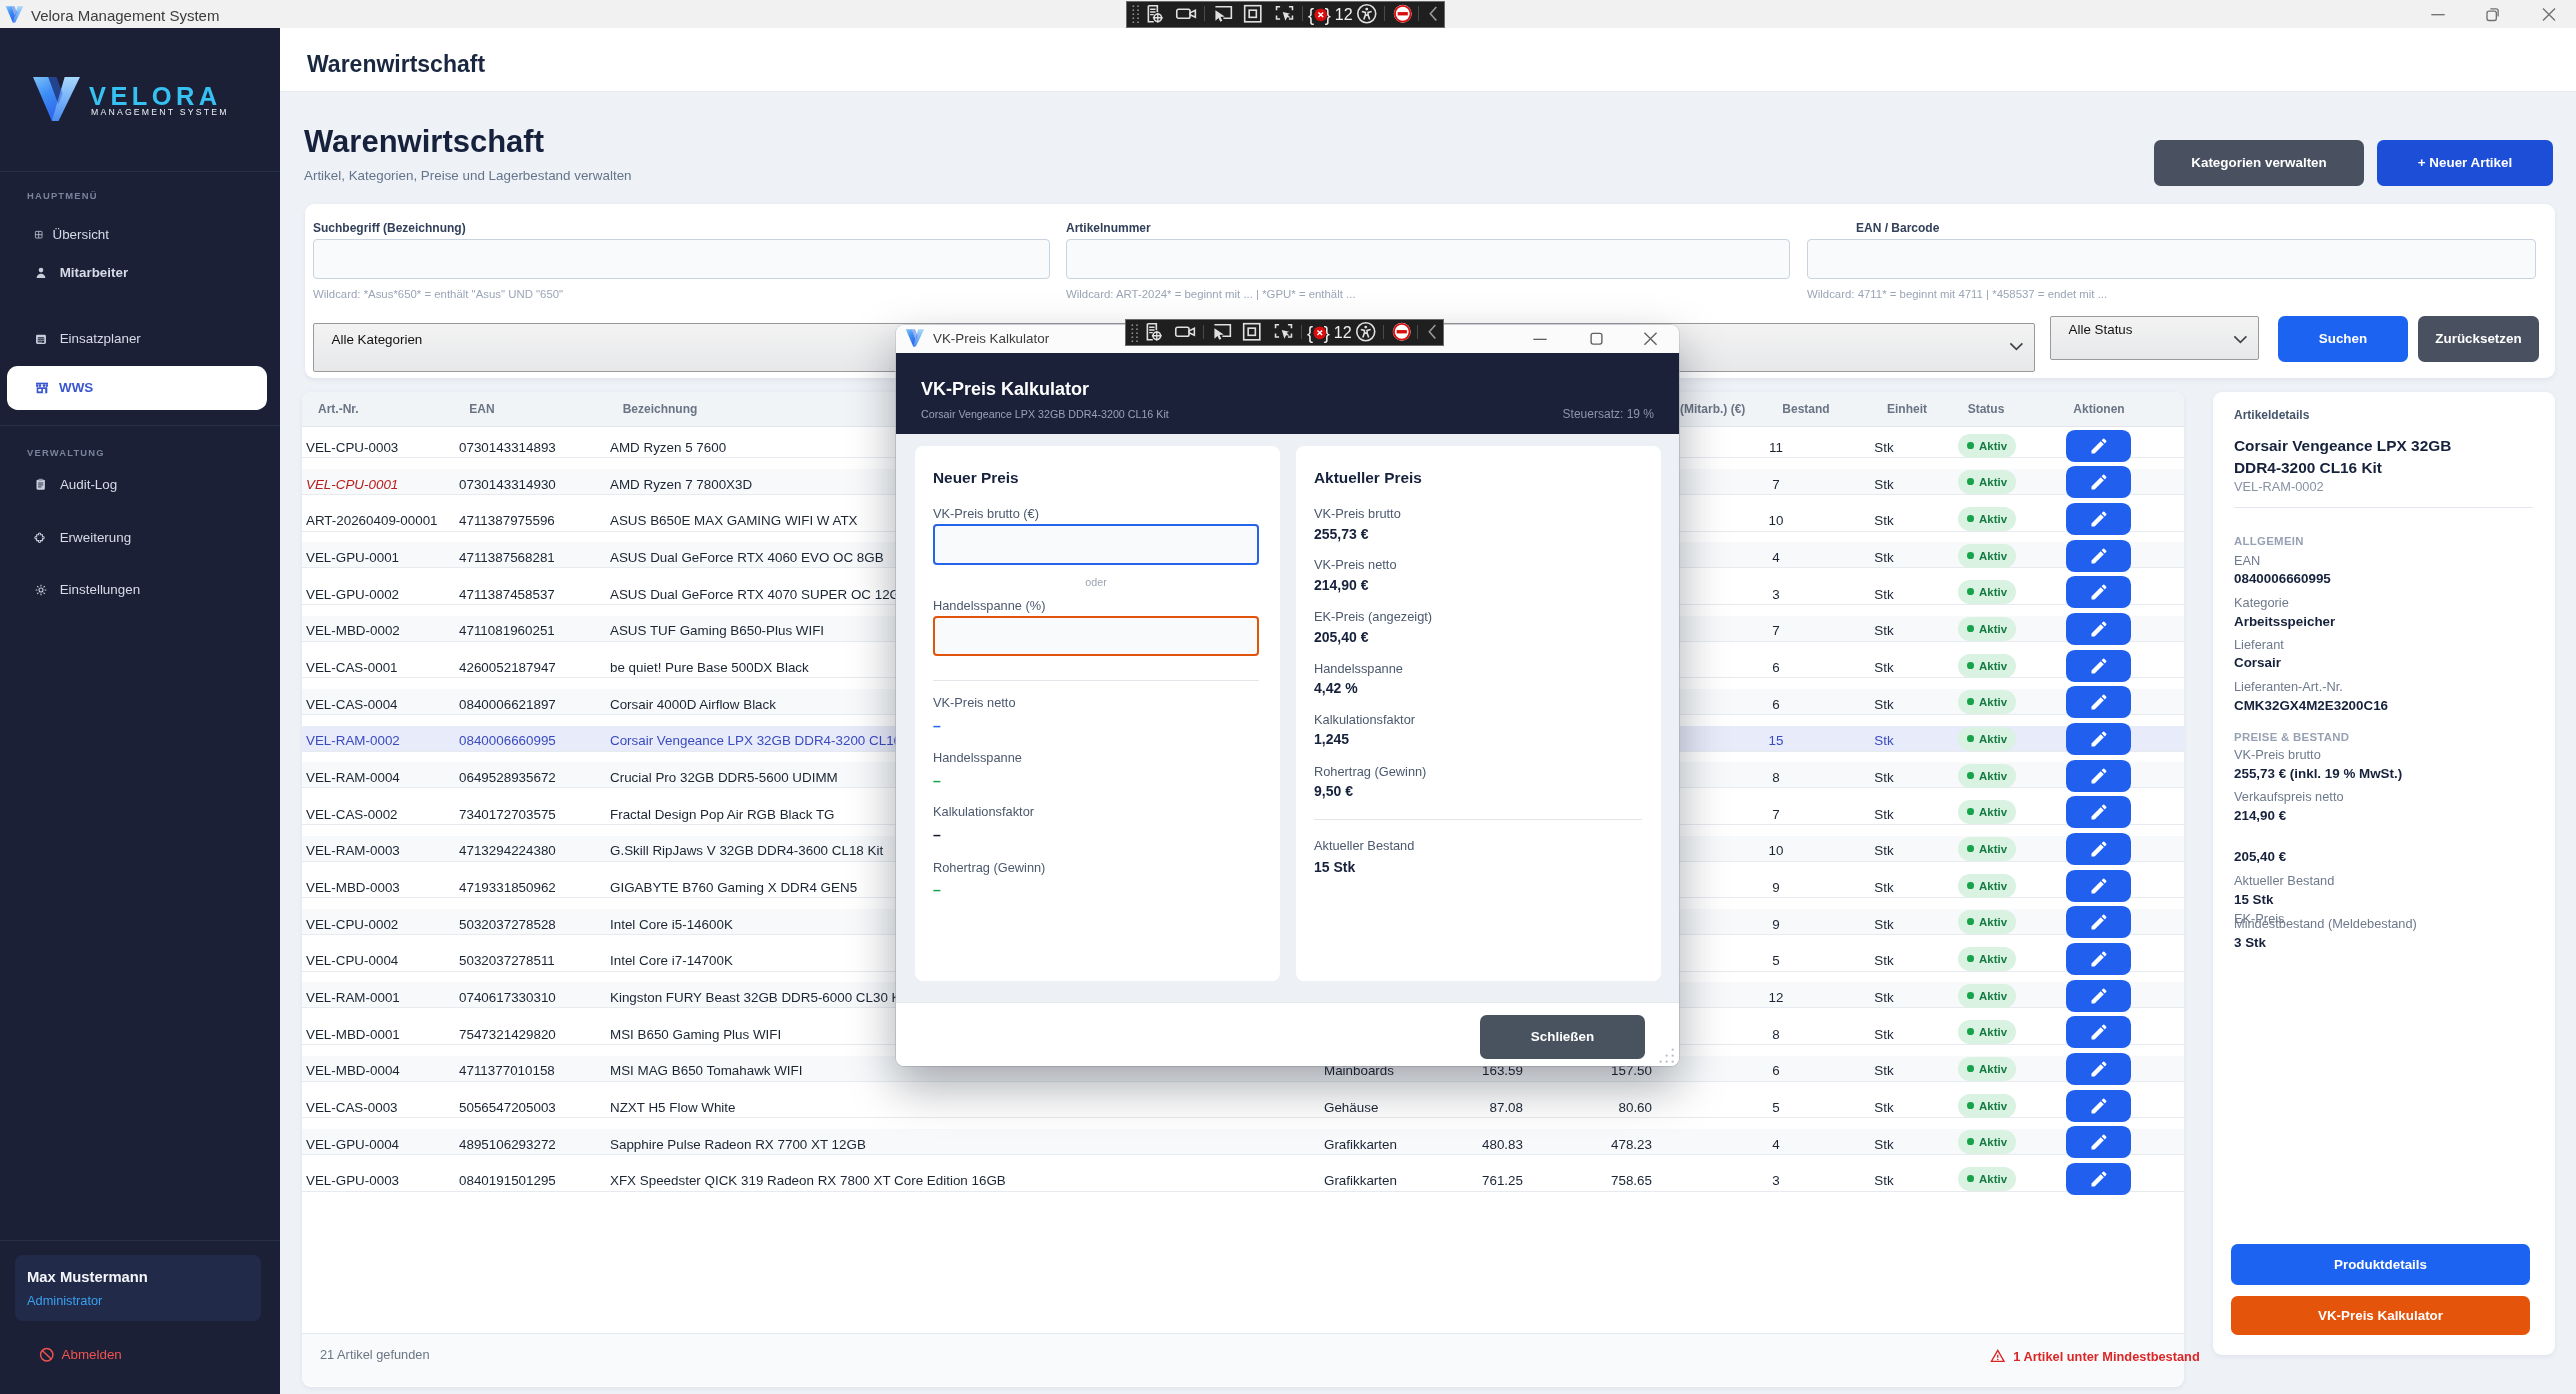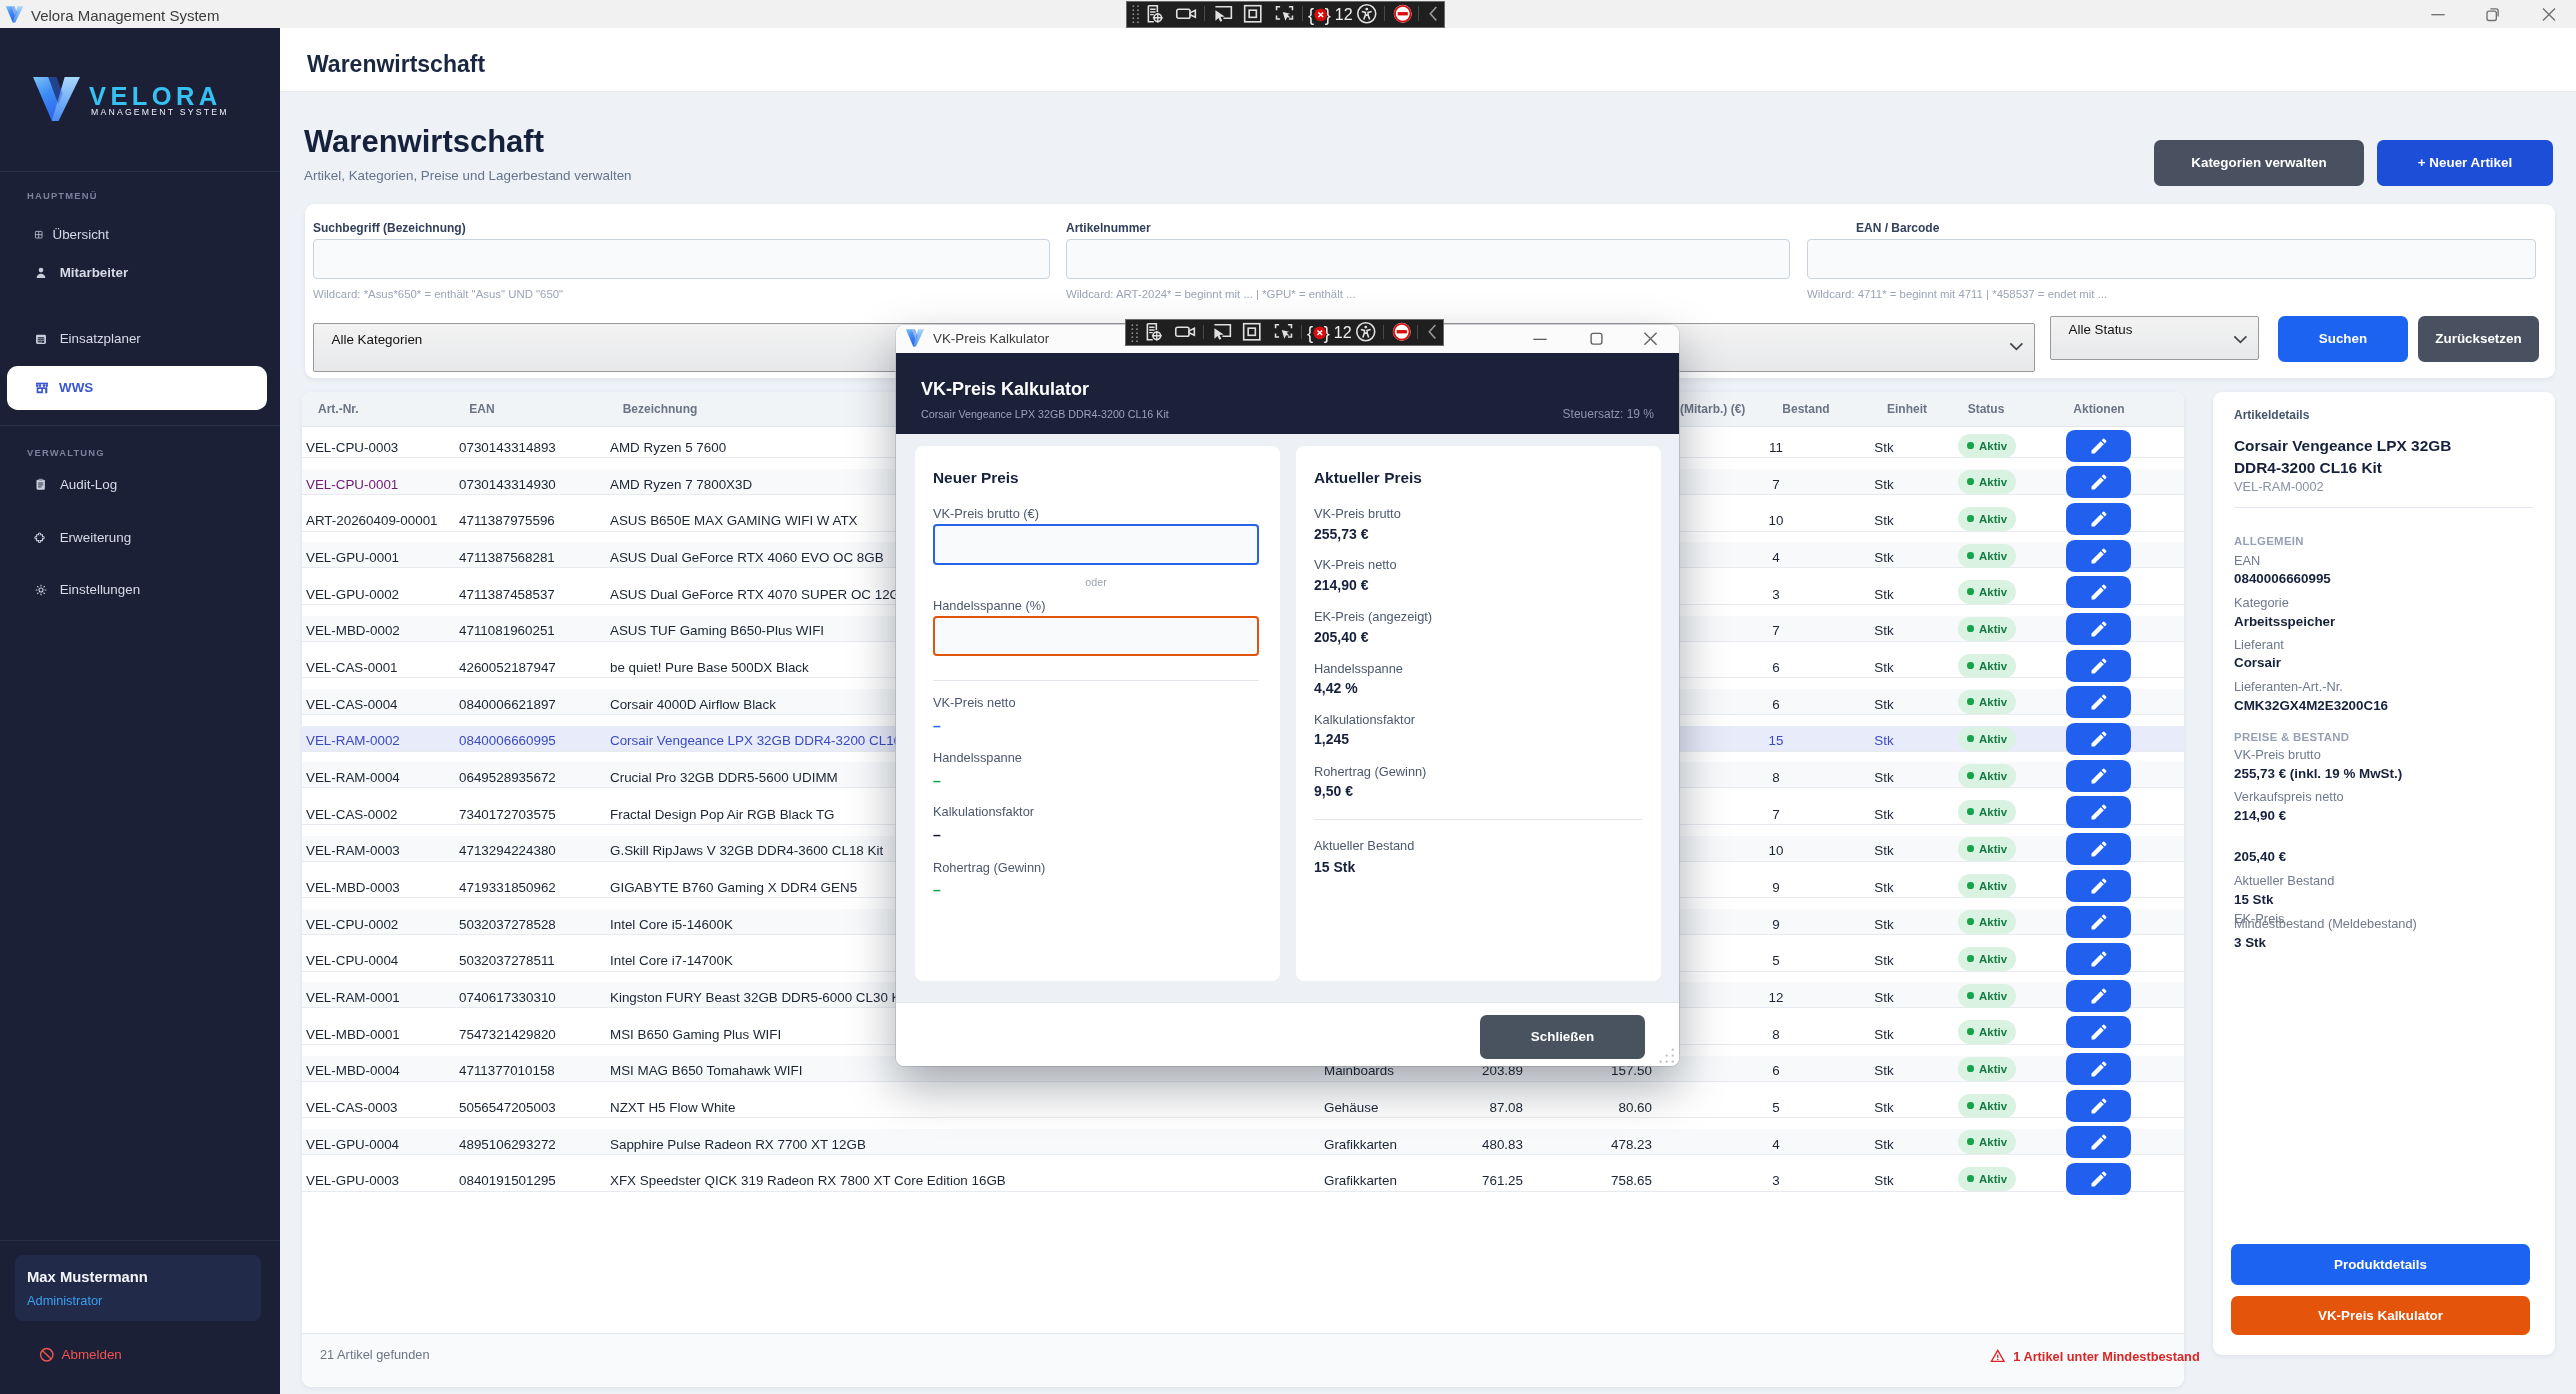--- a/index.html
+++ b/index.html
@@ -210,21 +210,21 @@
 <div class="ab" style="left:1958px;top:434px;width:58px;height:23.5px;border-radius:12px;background:#d9f2e2;display:flex;align-items:center;justify-content:center;">
     <span style="width:6.7px;height:6.7px;border-radius:50%;background:#17a34a;margin-right:5.4px;"></span>
     <span style="font-size:11.4px;font-weight:bold;color:#157a42;">Aktiv</span>
   </div>
 <div class="ab" style="left:2066px;top:430px;width:65px;height:32px;border-radius:8.7px;background:#2160ef;display:flex;align-items:center;justify-content:center;">
     <svg width="20" height="20" viewBox="0 0 24 24">
       <path fill="#fff" d="M3 17.25V21h3.75L17.8 9.94l-3.75-3.75L3 17.25zM20.71 7.04a1 1 0 0 0 0-1.41l-2.34-2.34a1 1 0 0 0-1.41 0l-1.83 1.83 3.75 3.75 1.83-1.83z"></path>
     </svg>
   </div>
 <div class="ab" style="left:302px;top:469px;width:1882px;height:25.5px;background:#f7f9fb;border-bottom:1.3px solid #e7ebf0;"></div>
-<div class="cell" style="left:306px;top:472px;color:#701a75;">VEL-CPU-0001</div>
+<div class="cell" style="left:306px;top:472px;color:#b91c1c;font-style:italic;">VEL-CPU-0001</div>
 <div class="cell" style="left:459px;top:472px;color:#1c2533;">0730143314930</div>
 <div class="cell" style="left:610px;top:472px;width:712px;overflow:hidden;color:#1c2533;">AMD Ryzen 7 7800X3D</div>
 <div class="cell" style="left:1324px;top:472px;color:#1c2533;">Prozessoren</div>
 <div class="cell" style="left:1389px;top:472px;width:134px;text-align:right;color:#1c2533;">371.37</div>
 <div class="cell" style="left:1518px;top:472px;width:134px;text-align:right;color:#1c2533;">355.00</div>
 <div class="cell" style="left:1729px;top:472px;width:94px;text-align:center;color:#1c2533;">7</div>
 <div class="cell" style="left:1837px;top:472px;width:94px;text-align:center;color:#1c2533;">Stk</div>
 <div class="ab" style="left:1958px;top:470px;width:58px;height:23.5px;border-radius:12px;background:#d9f2e2;display:flex;align-items:center;justify-content:center;">
     <span style="width:6.7px;height:6.7px;border-radius:50%;background:#17a34a;margin-right:5.4px;"></span>
     <span style="font-size:11.4px;font-weight:bold;color:#157a42;">Aktiv</span>
@@ -502,21 +502,21 @@
 <div class="ab" style="left:2066px;top:1016px;width:65px;height:32px;border-radius:8.7px;background:#2160ef;display:flex;align-items:center;justify-content:center;">
     <svg width="20" height="20" viewBox="0 0 24 24">
       <path fill="#fff" d="M3 17.25V21h3.75L17.8 9.94l-3.75-3.75L3 17.25zM20.71 7.04a1 1 0 0 0 0-1.41l-2.34-2.34a1 1 0 0 0-1.41 0l-1.83 1.83 3.75 3.75 1.83-1.83z"></path>
     </svg>
   </div>
 <div class="ab" style="left:302px;top:1056px;width:1882px;height:25.5px;background:#f7f9fb;border-bottom:1.3px solid #e7ebf0;"></div>
 <div class="cell" style="left:306px;top:1058px;color:#1c2533;">VEL-MBD-0004</div>
 <div class="cell" style="left:459px;top:1058px;color:#1c2533;">4711377010158</div>
 <div class="cell" style="left:610px;top:1058px;width:712px;overflow:hidden;color:#1c2533;">MSI MAG B650 Tomahawk WIFI</div>
 <div class="cell" style="left:1324px;top:1058px;color:#1c2533;">Mainboards</div>
-<div class="cell" style="left:1389px;top:1058px;width:134px;text-align:right;color:#1c2533;">203.89</div>
+<div class="cell" style="left:1389px;top:1058px;width:134px;text-align:right;color:#1c2533;">163.59</div>
 <div class="cell" style="left:1518px;top:1058px;width:134px;text-align:right;color:#1c2533;">157.50</div>
 <div class="cell" style="left:1729px;top:1058px;width:94px;text-align:center;color:#1c2533;">6</div>
 <div class="cell" style="left:1837px;top:1058px;width:94px;text-align:center;color:#1c2533;">Stk</div>
 <div class="ab" style="left:1958px;top:1057px;width:58px;height:23.5px;border-radius:12px;background:#d9f2e2;display:flex;align-items:center;justify-content:center;">
     <span style="width:6.7px;height:6.7px;border-radius:50%;background:#17a34a;margin-right:5.4px;"></span>
     <span style="font-size:11.4px;font-weight:bold;color:#157a42;">Aktiv</span>
   </div>
 <div class="ab" style="left:2066px;top:1053px;width:65px;height:32px;border-radius:8.7px;background:#2160ef;display:flex;align-items:center;justify-content:center;">
     <svg width="20" height="20" viewBox="0 0 24 24">
       <path fill="#fff" d="M3 17.25V21h3.75L17.8 9.94l-3.75-3.75L3 17.25zM20.71 7.04a1 1 0 0 0 0-1.41l-2.34-2.34a1 1 0 0 0-1.41 0l-1.83 1.83 3.75 3.75 1.83-1.83z"></path>

